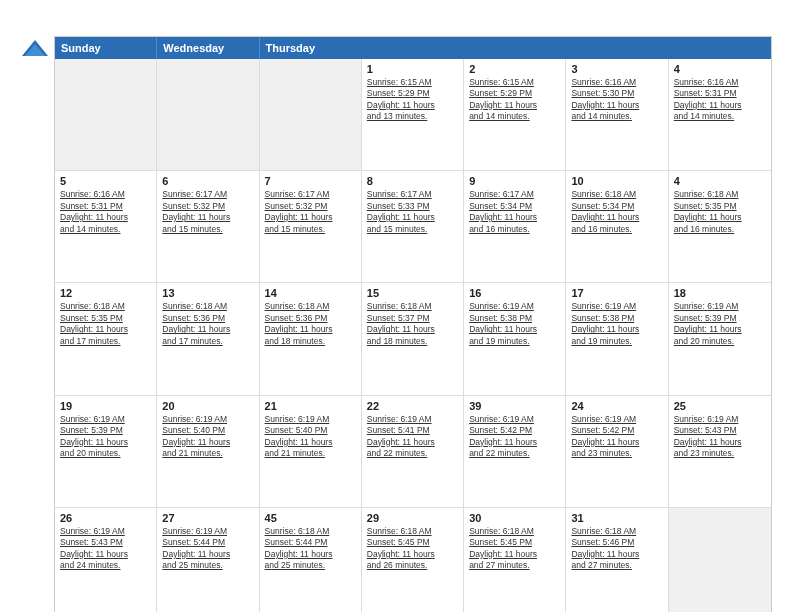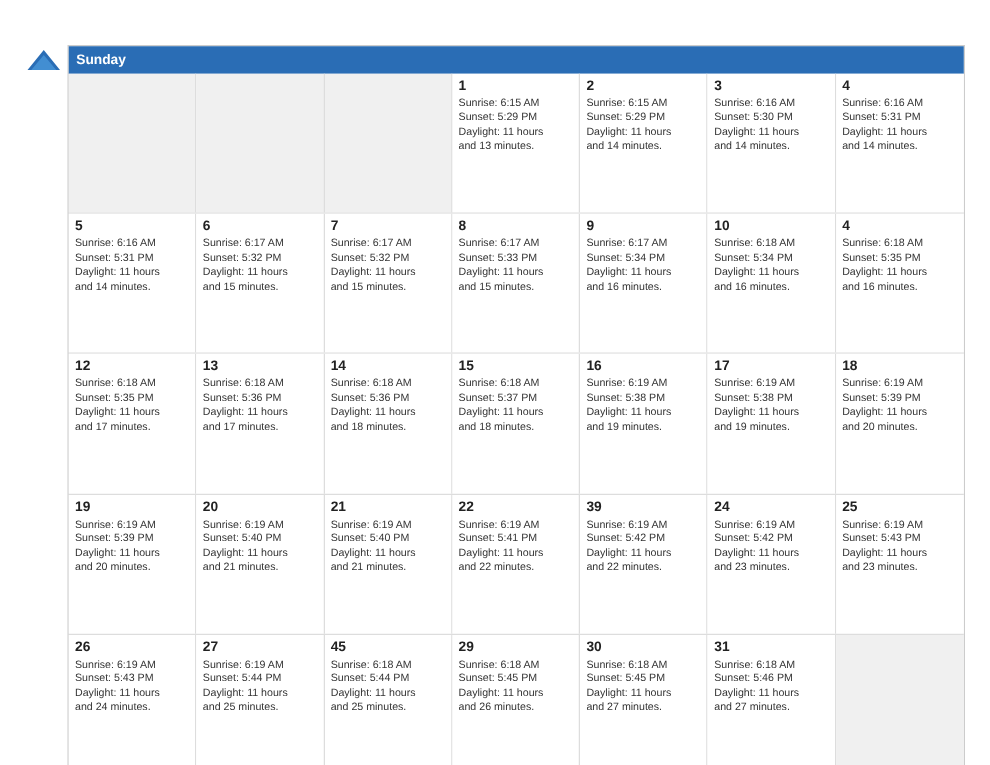--- a/index.html
+++ b/index.html
@@ -100,20 +100,21 @@
     .day-num {
       font-size: 11px;
       font-weight: bold;
       color: #222;
       margin-bottom: 2px;
     }
     .day-text {
       font-size: 8.5px;
       color: #333;
       line-height: 1.35;
+      text-decoration: underline;
     }
   </style>
 </head>
 <body>
 
 <div class="page">
   <div class="header">
     <div class="logo">
       <svg class="logo-icon" viewBox="0 0 30 30">
         <polygon points="15,4 28,20 2,20" fill="#2a6db5"></polygon>
@@ -126,20 +127,22 @@
     </div>
     <div class="title-block">
       <div class="title-month"></div>
       <div class="title-location"></div>
     </div>
   </div>
 
   <div class="calendar">
     <div class="cal-header">
     <div class="cal-header-cell">Sunday</div>
+        <div class="cal-header-cell">Wednesday</div>
+        <div class="cal-header-cell">Thursday</div>
       </div>
     <div class="cal-body">
     <div class="cal-row">
           <div class="cal-cell shaded empty"></div>
           <div class="cal-cell shaded empty"></div>
           <div class="cal-cell shaded empty"></div>
           <div class="cal-cell">
             <div class="day-num">1</div>
             <div class="day-text">Sunrise: 6:15 AM<br>Sunset: 5:29 PM<br>Daylight: 11 hours<br>and 13 minutes.</div>
           </div>

